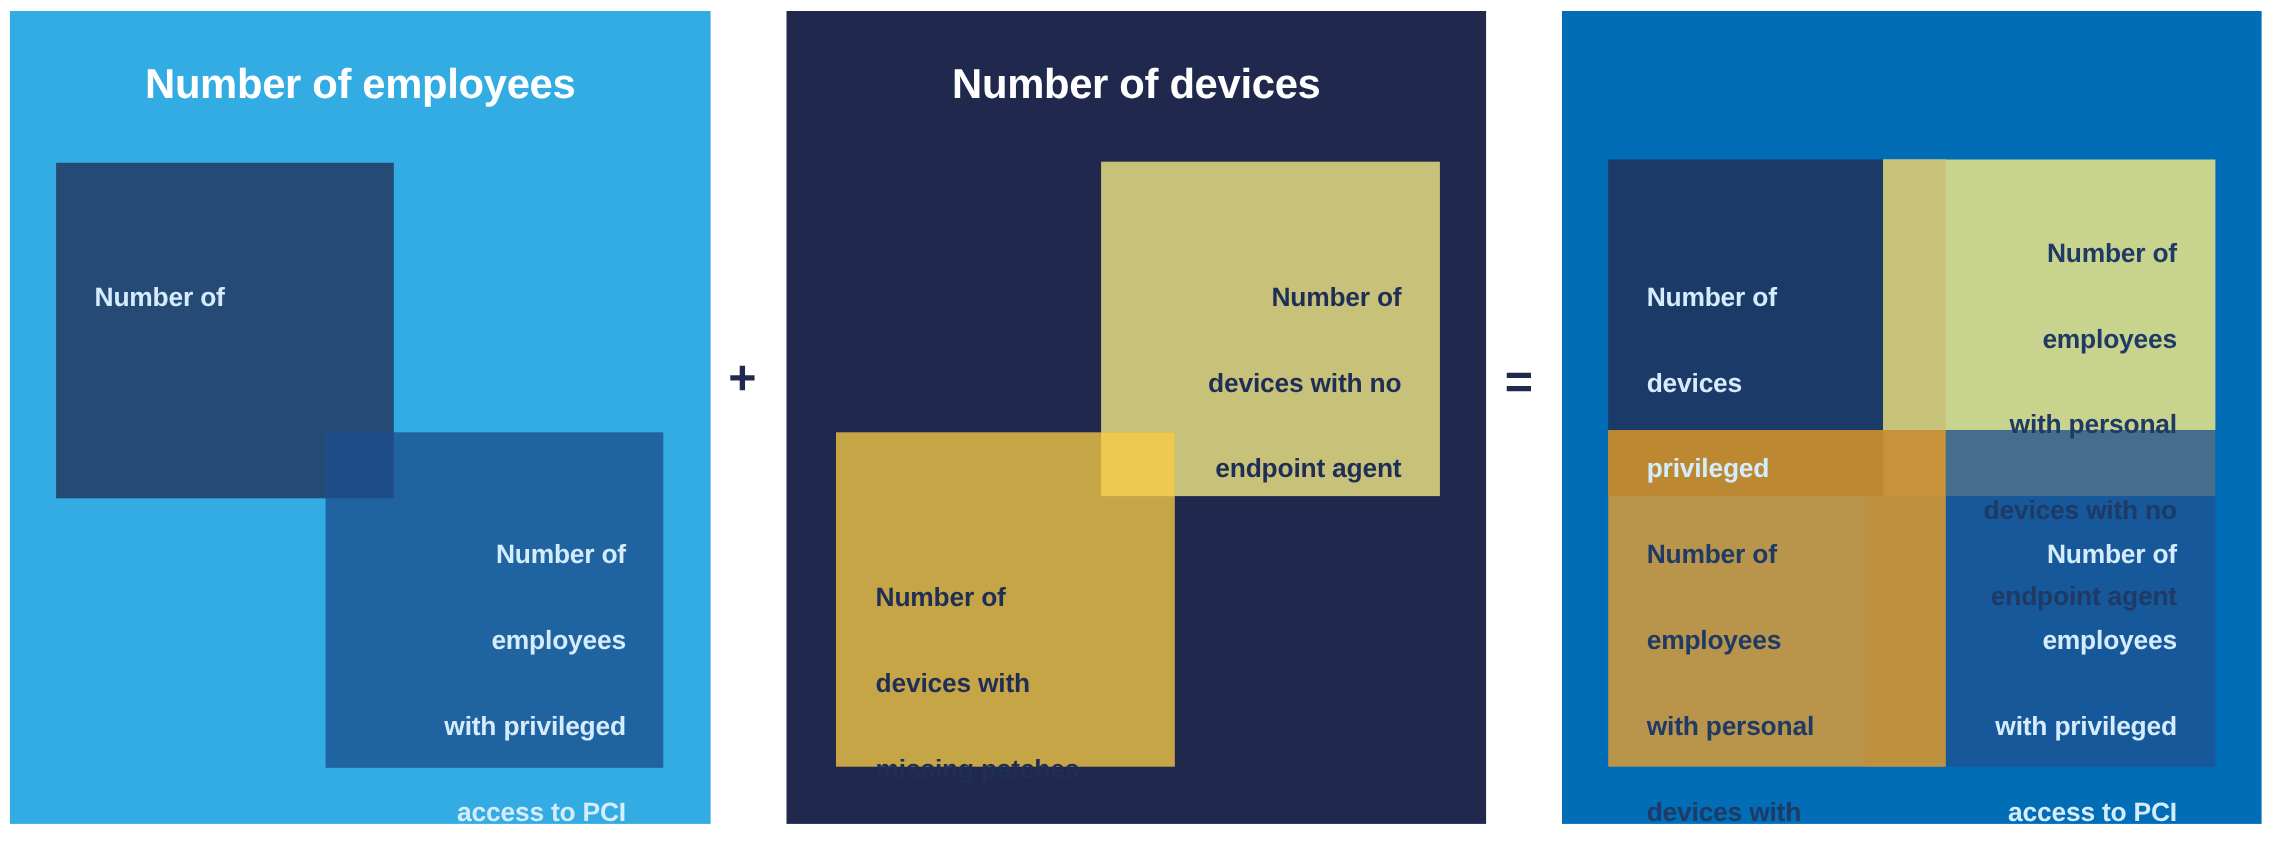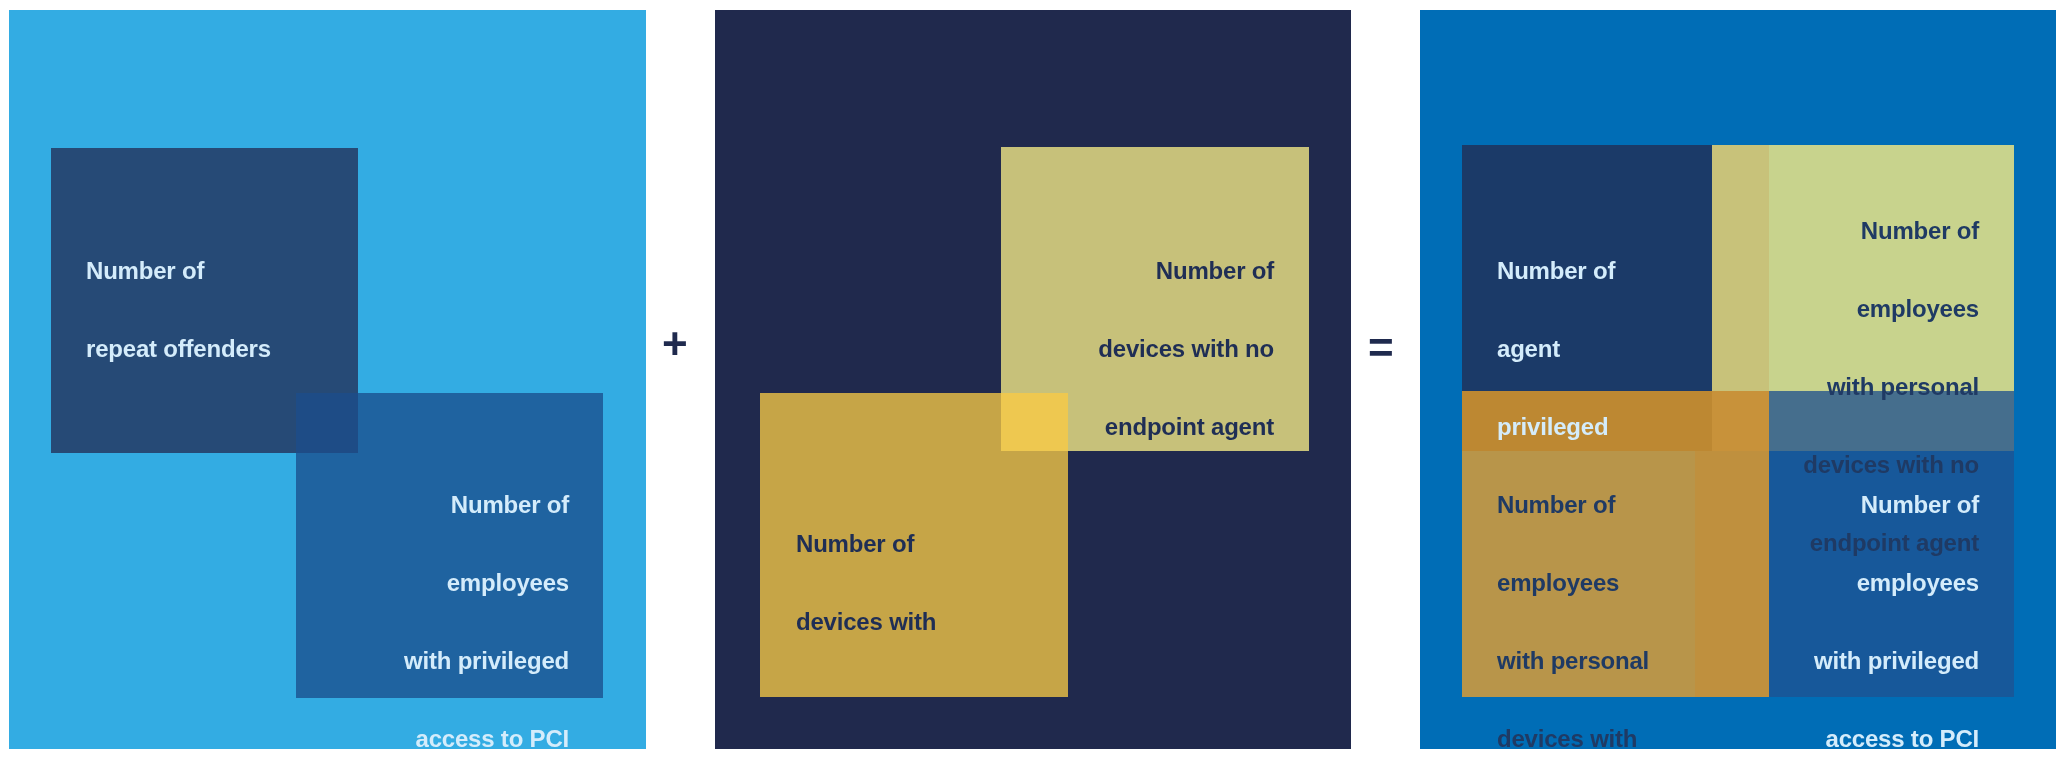--- a/index.html
+++ b/index.html
@@ -20,56 +20,58 @@
   }
   .op {
     position: absolute; color: #1f2a4e; font-weight: bold;
   }
   .line { display: block; }
 </style>
 </head>
 <body>
 
 <div class="panel" style="left:9px; top:10px; width:637px; height:739px; background:#33ace3;">
+  <div class="title" style="top:46px;">Number of employees</div>
 
   <div class="box" style="left:42px; top:138px; width:307px; height:305px; background:#264a76;"></div>
   <div class="box" style="left:287px; top:383px; width:307px; height:305px; background:rgba(31,99,160,1);"></div>
   <div class="box" style="left:287px; top:383px; width:62px; height:60px; background:#1e4c86;"></div>
 
   <div class="label" style="left:77px; top:202px; color:#d4ecfb;">
     <span class="line">Number of</span>
-    <span class="line">repeat offenders</span>
   </div>
 
   <div class="label" style="right:77px; top:436px; color:#d4ecfb; text-align:right;">
     <span class="line">Number of</span>
     <span class="line">employees</span>
     <span class="line">with privileged</span>
     <span class="line">access to PCI</span>
     
   </div>
 </div>
 
 <div class="op" style="left:662px; top:322px; font-size:44px; line-height:44px;">+</div>
 
 <div class="panel" style="left:715px; top:10px; width:636px; height:739px; background:#20294d;">
+  <div class="title" style="top:46px;">Number of devices</div>
 
   <div class="box" style="left:286px; top:137px; width:308px; height:304px; background:#c7c17a;"></div>
   <div class="box" style="left:45px; top:383px; width:308px; height:304px; background:#c6a547;"></div>
   <div class="box" style="left:286px; top:383px; width:67px; height:58px; background:#eec850;"></div>
 
   <div class="label" style="right:77px; top:202px; color:#1f2e55; text-align:right;">
     <span class="line">Number of</span>
     <span class="line">devices with no</span>
     <span class="line">endpoint agent</span>
   </div>
 
   <div class="label" style="left:81px; top:475px; color:#1f2e55;">
     <span class="line">Number of</span>
     <span class="line">devices with</span>
+    <span class="line">missing patches</span>
   </div>
 </div>
 
 <div class="op" style="left:1368px; top:326px; font-size:44px; line-height:44px;">=</div>
 
 <div class="panel" style="left:1420px; top:10px; width:636px; height:739px; background:#006db6;">
 
   <div class="box" style="left:42px; top:135px; width:250px; height:246px; background:#1b3a68;"></div>
 
   <div class="box" style="left:292px; top:135px; width:302px; height:246px; background:#c8d38d;"></div>
@@ -78,21 +80,21 @@
   <div class="box" style="left:42px; top:381px; width:307px; height:306px; background:#b8954a;"></div>
   <div class="box" style="left:42px; top:381px; width:307px; height:60px; background:#bd8832;"></div>
   <div class="box" style="left:292px; top:381px; width:57px; height:60px; background:#c8923a;"></div>
   <div class="box" style="left:275px; top:441px; width:74px; height:246px; background:rgba(196,140,52,0.55);"></div>
 
   <div class="box" style="left:349px; top:381px; width:245px; height:306px; background:#17589a;"></div>
   <div class="box" style="left:349px; top:381px; width:245px; height:60px; background:#456e8d;"></div>
 
   <div class="label" style="left:77px; top:202px; color:#d4ecfb;">
     <span class="line">Number of</span>
-    <span class="line">agent</span>
+    <span class="line">devices</span>
     <span class="line">privileged</span>
   </div>
 
   <div class="label" style="right:77px; top:162px; color:#1f3a64; text-align:right;">
     <span class="line">Number of</span>
     <span class="line">employees</span>
     <span class="line">with personal</span>
     <span class="line">devices with no</span>
     <span class="line">endpoint agent</span>
   </div>

